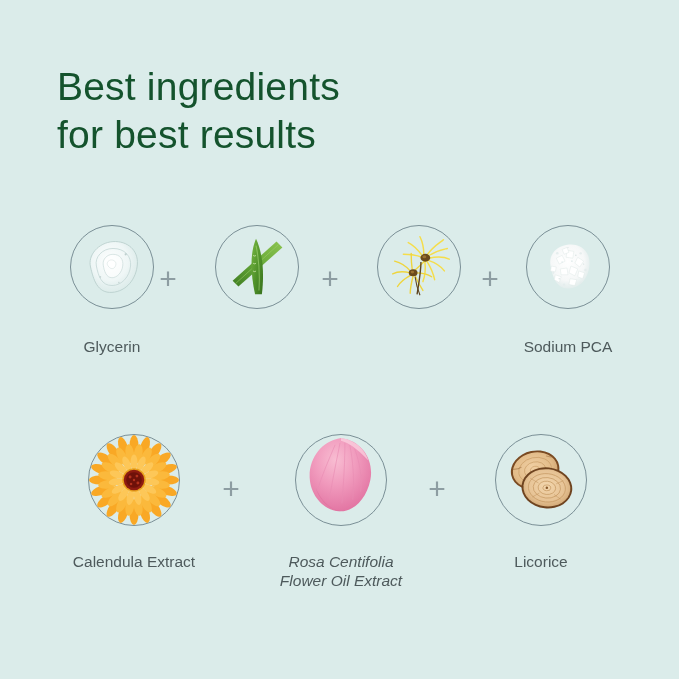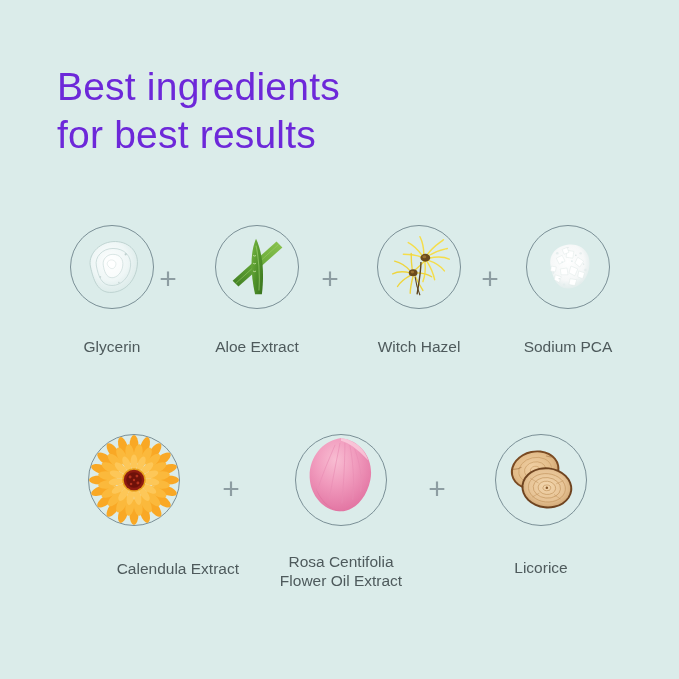--- a/index.html
+++ b/index.html
@@ -23,21 +23,21 @@
   
   #heading {
     position: absolute;
     left: 57px;
     top: 63px;
     width: 520px;
     font-size: 39px;
     font-weight: 300;
     line-height: 48px;
     letter-spacing: 0.2px;
-    color: #6d28d9;
+    color: #14532d;
     white-space: pre-line;
   }
 
   
   .row {
     position: absolute;
     left: 0;
     width: 679px;
   }
   #row-1 { top: 225px; }
@@ -144,21 +144,20 @@
           <path d="M17 56 L23 62 L68 22 L62 16 Z" fill="url(#aloeA)"></path>
           <path d="M20 59 L64 19" stroke="#9fd06a" stroke-width="1" stroke-opacity="0.55"></path>
 
           <path d="M41 13 C47 26, 50 45, 47 70 L40 70 C35 47, 35 27, 41 13 Z" fill="url(#aloeB)"></path>
           <path d="M41 20 C44 34, 45 50, 44 66" stroke="#a6d978" stroke-width="1.1" stroke-opacity="0.6" fill="none"></path>
           <path d="M38 30 C39 31, 40 31, 41 30" stroke="#d8eebb" stroke-width="0.8" fill="none"></path>
           <path d="M38 38 C39 39, 40 39, 41 38" stroke="#d8eebb" stroke-width="0.8" fill="none"></path>
           <path d="M38 46 C39 47, 40 47, 41 46" stroke="#d8eebb" stroke-width="0.8" fill="none"></path>
         </svg>
       </div>
-      <div class="caption" style="top:112px;">Aloe Extract</div>
     </div>
 
     <div class="plus" style="left:315px; top:39px;">+</div>
 
     <div class="cell" style="left:333px; width:172px;">
       <div class="medallion" style="width:84px; height:84px;">
         <svg class="art" viewBox="0 0 84 84">
           <g stroke="#f5dd4a" stroke-width="1.5" fill="none" stroke-linecap="round">
             <path d="M50 30 C57 20, 64 17, 67 14"></path>
             <path d="M51 31 C60 25, 67 24, 71 23"></path>
@@ -181,21 +180,20 @@
             <path d="M35 44 C34 37, 34 31, 34 28"></path>
           </g>
           <path d="M44 37 C44 47, 42 58, 40 70" stroke="#5e4520" stroke-width="1.4" fill="none"></path>
           <path d="M38 52 C39 60, 41 66, 43 71" stroke="#5e4520" stroke-width="1.1" fill="none"></path>
           <ellipse cx="48.5" cy="32.5" rx="5" ry="4" fill="#6b4a1c"></ellipse>
           <ellipse cx="36" cy="48" rx="4.5" ry="3.6" fill="#6b4a1c"></ellipse>
           <ellipse cx="47.5" cy="31.5" rx="2" ry="1.6" fill="#9a7130"></ellipse>
           <ellipse cx="35.2" cy="47.2" rx="1.8" ry="1.4" fill="#9a7130"></ellipse>
         </svg>
       </div>
-      <div class="caption" style="top:112px;">Witch Hazel</div>
     </div>
 
     <div class="plus" style="left:475px; top:39px;">+</div>
 
     <div class="cell" style="left:482px; width:172px;">
       <div class="medallion" style="width:84px; height:84px;">
         <svg class="art" viewBox="0 0 84 84">
           <defs>
             <radialGradient id="pwd" cx="45%" cy="40%" r="60%">
               <stop offset="0%" stop-color="#ffffff"></stop>
@@ -313,21 +311,21 @@
             <g fill="#b3321d">
               <circle cx="-4" cy="-3" r="1.5"></circle>
                 <circle cx="3" cy="-4" r="1.4"></circle>
               <circle cx="4" cy="3" r="1.5"></circle>
                 <circle cx="-3" cy="4" r="1.3"></circle>
               <circle cx="0" cy="0" r="1.2"></circle>
             </g>
           </g>
         </svg>
       </div>
-      <div class="caption" style="top:125px;text-align:right;">Calendula Extract</div>
+      <div class="caption" style="top:118px;">Calendula Extract</div>
     </div>
 
     <div class="plus" style="left:216px; top:40px;">+</div>
 
     <div class="cell" style="left:251px; width:180px;">
       <div class="medallion" style="width:92px; height:92px;">
         <svg class="art" viewBox="0 0 92 92">
           <defs>
             <radialGradient id="petalg" cx="42%" cy="30%" r="72%">
               <stop offset="0%" stop-color="#f8bdd2"></stop>
@@ -340,21 +338,21 @@
             <path d="M45 8 C42 24, 38 42, 34 66"></path>
             <path d="M50 8 C50 25, 49 44, 47 70"></path>
             <path d="M55 10 C58 26, 60 44, 58 66"></path>
             <path d="M60 14 C65 28, 68 44, 66 58"></path>
             <path d="M40 10 C34 24, 27 40, 22 56"></path>
           </g>
           <path d="M46 3 C60 5, 70 14, 74 26 C62 14, 54 8, 46 6 Z" fill="#fbd2e0" fill-opacity="0.75"></path>
           <path d="M20 54 C26 68, 36 77, 46 78 C34 76, 25 68, 20 54 Z" fill="#d4628f" fill-opacity="0.5"></path>
         </svg>
       </div>
-      <div class="caption" style="top:118px;">Rosa Centifolia
+      <div class="caption" style="top:118px;font-style:italic;">Rosa Centifolia
 Flower Oil Extract</div>
     </div>
 
     <div class="plus" style="left:422px; top:40px;">+</div>
 
     <div class="cell" style="left:451px; width:180px;">
       <div class="medallion" style="width:92px; height:92px;">
         <svg class="art" viewBox="0 0 92 92">
           <defs>
             <radialGradient id="rootA" cx="45%" cy="40%" r="62%">
@@ -395,16 +393,16 @@
             <circle cx="0" cy="0" r="1.3" fill="#8a5a2c"></circle>
             <g stroke="#b88a55" stroke-width="0.6" stroke-opacity="0.7" fill="none">
               <path d="M-18 -8 L-9 -4"></path>
                 <path d="M16 -9 L9 -5"></path>
               <path d="M-14 11 L-7 6"></path>
                 <path d="M15 10 L8 6"></path>
             </g>
           </g>
         </svg>
       </div>
-      <div class="caption" style="top:124px;text-align:center;">Licorice</div>
+      <div class="caption" style="top:118px;text-align:center;">Licorice</div>
     </div>
   </div>
 </div>
 
 </body></html>

